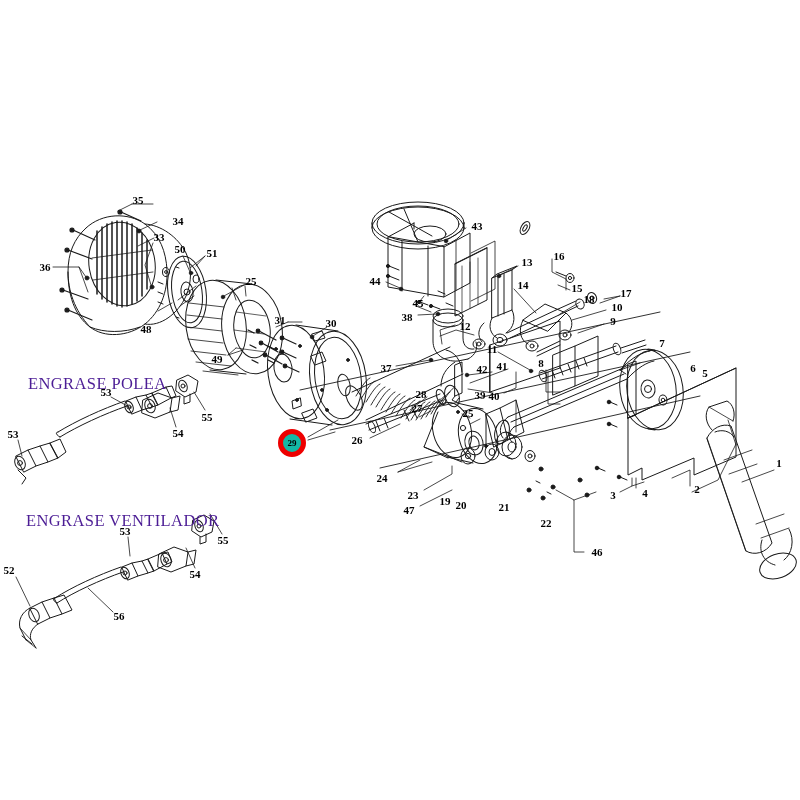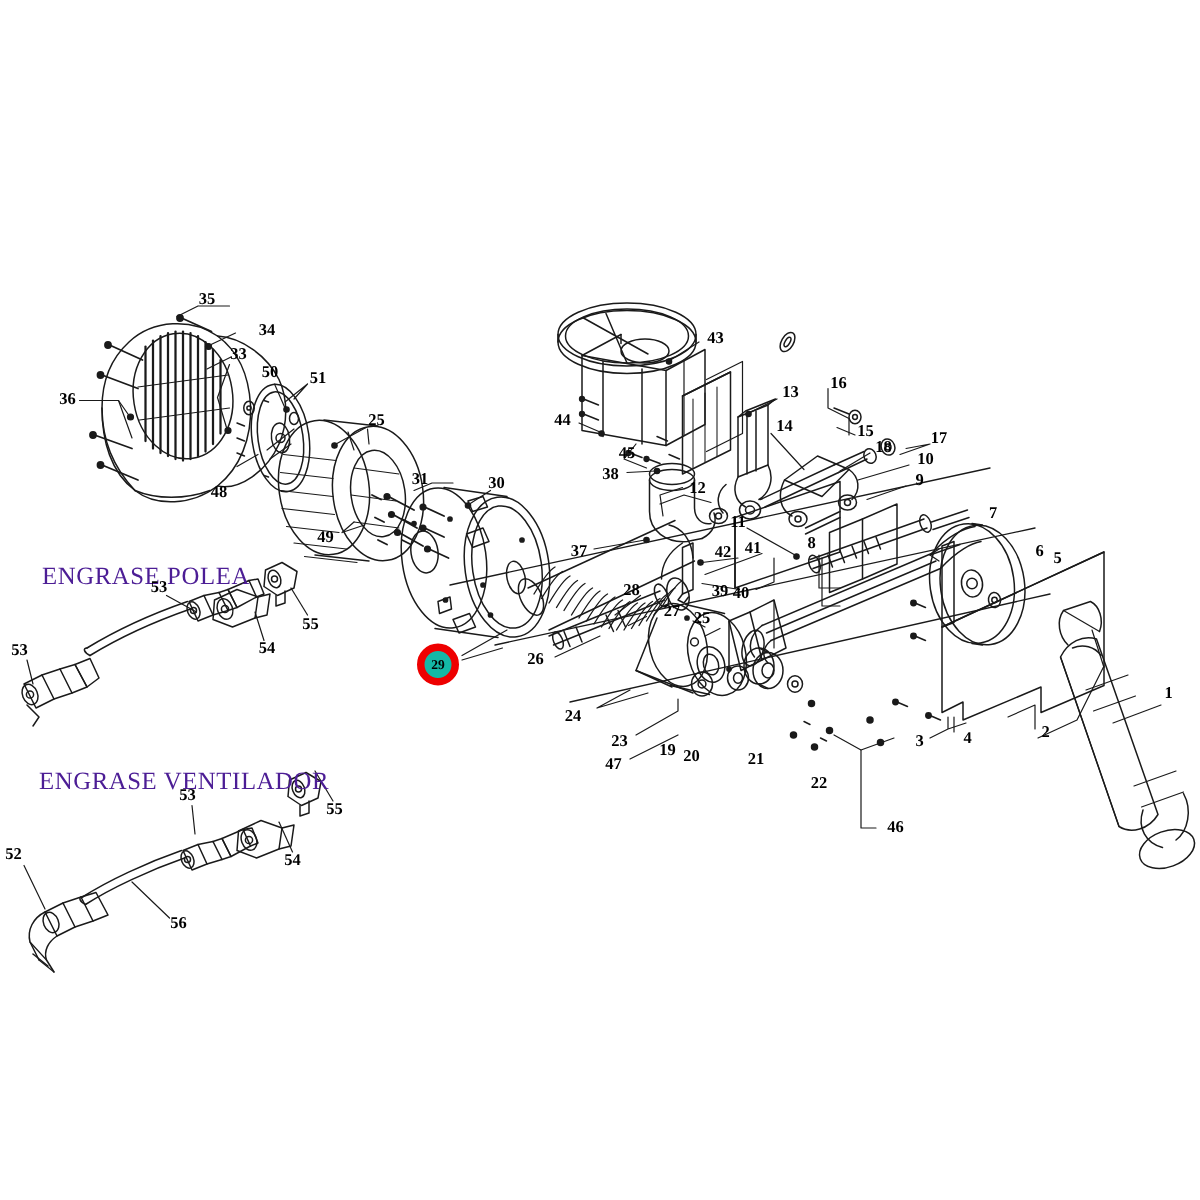--- a/index.html
+++ b/index.html
@@ -564,21 +564,21 @@
       <div class="callout" style="left: 45px; top: 267px;">36</div>
       <div class="callout" style="left: 180px; top: 249px;">50</div>
       <div class="callout" style="left: 212px; top: 253px;">51</div>
       <div class="callout" style="left: 146px; top: 313px; margin-top: 16px;">48</div>
       <div class="callout" style="left: 251px; top: 281px;">25</div>
       <div class="callout" style="left: 217px; top: 359px;">49</div>
       <div class="callout" style="left: 280px; top: 320px; text-align: center;">31</div>
       <div class="callout" style="left: 331px; top: 323px;">30</div>
       <div class="callout" style="left: 386px; top: 368px;">37</div>
       <div class="callout" style="left: 421px; top: 394px;">28</div>
-      <div class="callout" style="left: 448px; top: 408px;">27</div>
+      <div class="callout" style="left: 417px; top: 408px;">27</div>
       <div class="callout" style="left: 357px; top: 440px;">26</div>
       <div class="callout" style="left: 468px; top: 413px;">25</div>
       <div class="callout" style="left: 382px; top: 478px;">24</div>
       <div class="callout" style="left: 413px; top: 495px;">23</div>
       <div class="callout" style="left: 409px; top: 510px;">47</div>
       <div class="callout" style="left: 445px; top: 501px;">19</div>
       <div class="callout" style="left: 461px; top: 505px;">20</div>
       <div class="callout" style="left: 504px; top: 507px;">21</div>
       <div class="callout" style="left: 546px; top: 523px;">22</div>
       <div class="callout" style="left: 597px; top: 552px;">46</div>

